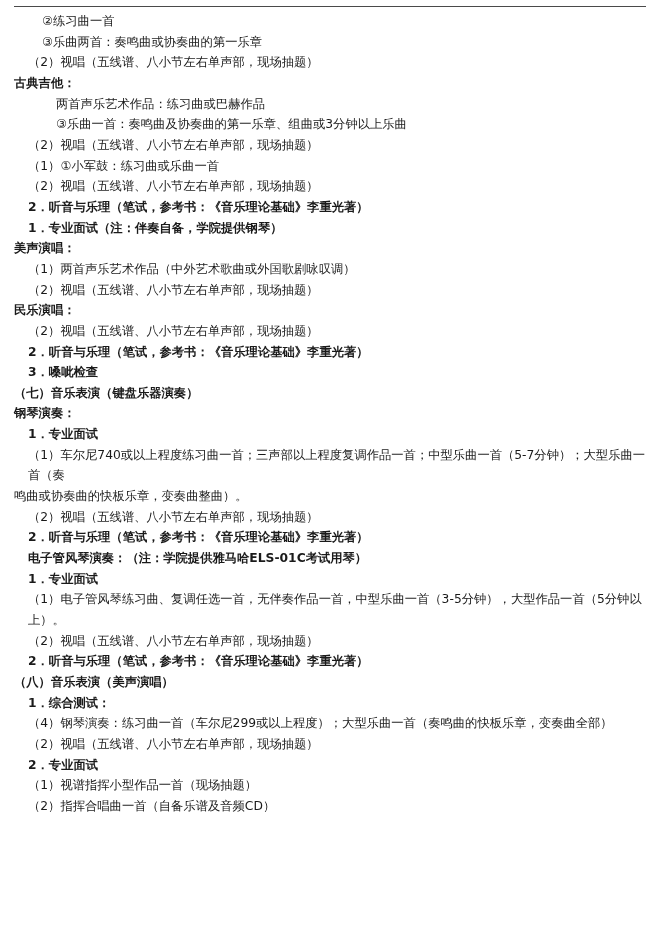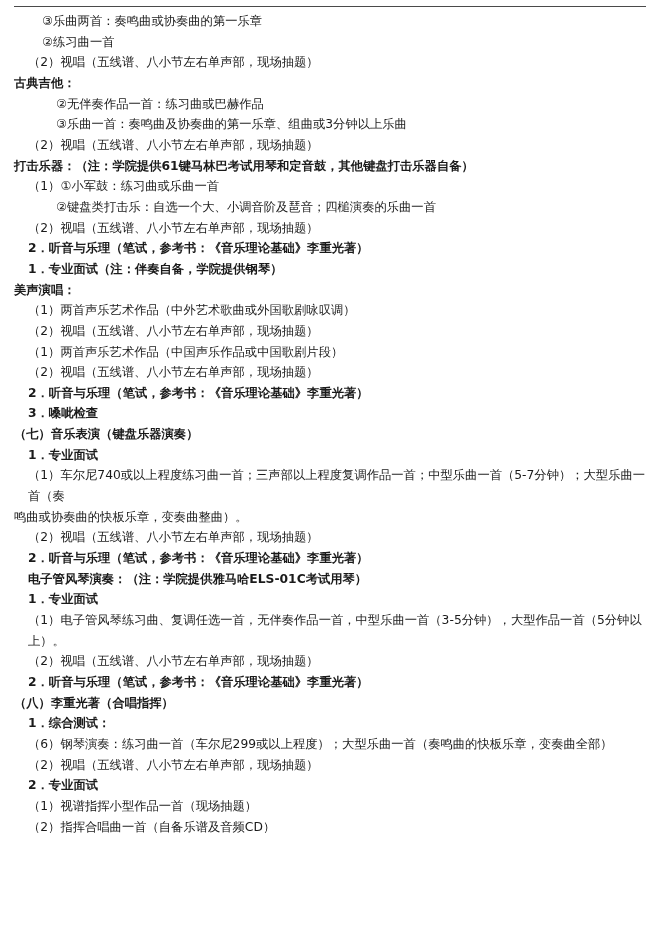--- a/index.html
+++ b/index.html
@@ -36,53 +36,52 @@
   .i2 { padding-left: 28px; }
   .i3 { padding-left: 42px; }
 </style>
 </head>
 <body>
 
 <div class="page">
   <hr class="rule">
 
   <div id="main-blocks">
+      <div class="line i2">②练习曲一首</div>
       <div class="line i2">③乐曲两首：奏鸣曲或协奏曲的第一乐章</div>
-      <div class="line i2">②练习曲一首</div>
       <div class="line i1">（2）视唱（五线谱、八小节左右单声部，现场抽题）</div>
       <div class="line i0 b">古典吉他：</div>
-      <div class="line i3">②无伴奏作品一首：练习曲或巴赫作品</div>
+      <div class="line i3">两首声乐艺术作品：练习曲或巴赫作品</div>
       <div class="line i3">③乐曲一首：奏鸣曲及协奏曲的第一乐章、组曲或3分钟以上乐曲</div>
       <div class="line i1">（2）视唱（五线谱、八小节左右单声部，现场抽题）</div>
-      <div class="line i0 b">打击乐器：（注：学院提供61键马林巴考试用琴和定音鼓，其他键盘打击乐器自备）</div>
       <div class="line i1">（1）①小军鼓：练习曲或乐曲一首</div>
-      <div class="line i3">②键盘类打击乐：自选一个大、小调音阶及琶音；四槌演奏的乐曲一首</div>
       <div class="line i1">（2）视唱（五线谱、八小节左右单声部，现场抽题）</div>
       <div class="line i1 b">2．听音与乐理（笔试，参考书：《音乐理论基础》李重光著）</div>
       <div class="line i1 b">1．专业面试（注：伴奏自备，学院提供钢琴）</div>
       <div class="line i0 b">美声演唱：</div>
       <div class="line i1">（1）两首声乐艺术作品（中外艺术歌曲或外国歌剧咏叹调）</div>
       <div class="line i1">（2）视唱（五线谱、八小节左右单声部，现场抽题）</div>
-      <div class="line i1">（1）两首声乐艺术作品（中国声乐作品或中国歌剧片段）</div>
+      <div class="line i0 b">民乐演唱：</div>
       <div class="line i1">（2）视唱（五线谱、八小节左右单声部，现场抽题）</div>
       <div class="line i1 b">2．听音与乐理（笔试，参考书：《音乐理论基础》李重光著）</div>
       <div class="line i1 b">3．嗓呲检查</div>
       <div class="line i0 b">（七）音乐表演（键盘乐器演奏）</div>
+      <div class="line i0 b">钢琴演奏：</div>
       <div class="line i1 b">1．专业面试</div>
       <div class="line i1">（1）车尔尼740或以上程度练习曲一首；三声部以上程度复调作品一首；中型乐曲一首（5-7分钟）；大型乐曲一首（奏</div>
       <div class="line i0">鸣曲或协奏曲的快板乐章，变奏曲整曲）。</div>
       <div class="line i1">（2）视唱（五线谱、八小节左右单声部，现场抽题）</div>
       <div class="line i1 b">2．听音与乐理（笔试，参考书：《音乐理论基础》李重光著）</div>
       <div class="line i1 b">电子管风琴演奏：（注：学院提供雅马哈ELS-01C考试用琴）</div>
       <div class="line i1 b">1．专业面试</div>
       <div class="line i1">（1）电子管风琴练习曲、复调任选一首，无伴奏作品一首，中型乐曲一首（3-5分钟），大型作品一首（5分钟以上）。</div>
       <div class="line i1">（2）视唱（五线谱、八小节左右单声部，现场抽题）</div>
       <div class="line i1 b">2．听音与乐理（笔试，参考书：《音乐理论基础》李重光著）</div>
-      <div class="line i0 b">（八）李重光著（合唱指挥）</div>
+      <div class="line i0 b">（八）音乐表演（美声演唱）</div>
       <div class="line i1 b">1．综合测试：</div>
-      <div class="line i1">（6）钢琴演奏：练习曲一首（车尔尼299或以上程度）；大型乐曲一首（奏鸣曲的快板乐章，变奏曲全部）</div>
+      <div class="line i1">（4）钢琴演奏：练习曲一首（车尔尼299或以上程度）；大型乐曲一首（奏鸣曲的快板乐章，变奏曲全部）</div>
       <div class="line i1">（2）视唱（五线谱、八小节左右单声部，现场抽题）</div>
       <div class="line i1 b">2．专业面试</div>
       <div class="line i1">（1）视谱指挥小型作品一首（现场抽题）</div>
       <div class="line i1">（2）指挥合唱曲一首（自备乐谱及音频CD）</div>
     </div>
 
 </div>
 
 </body></html>

